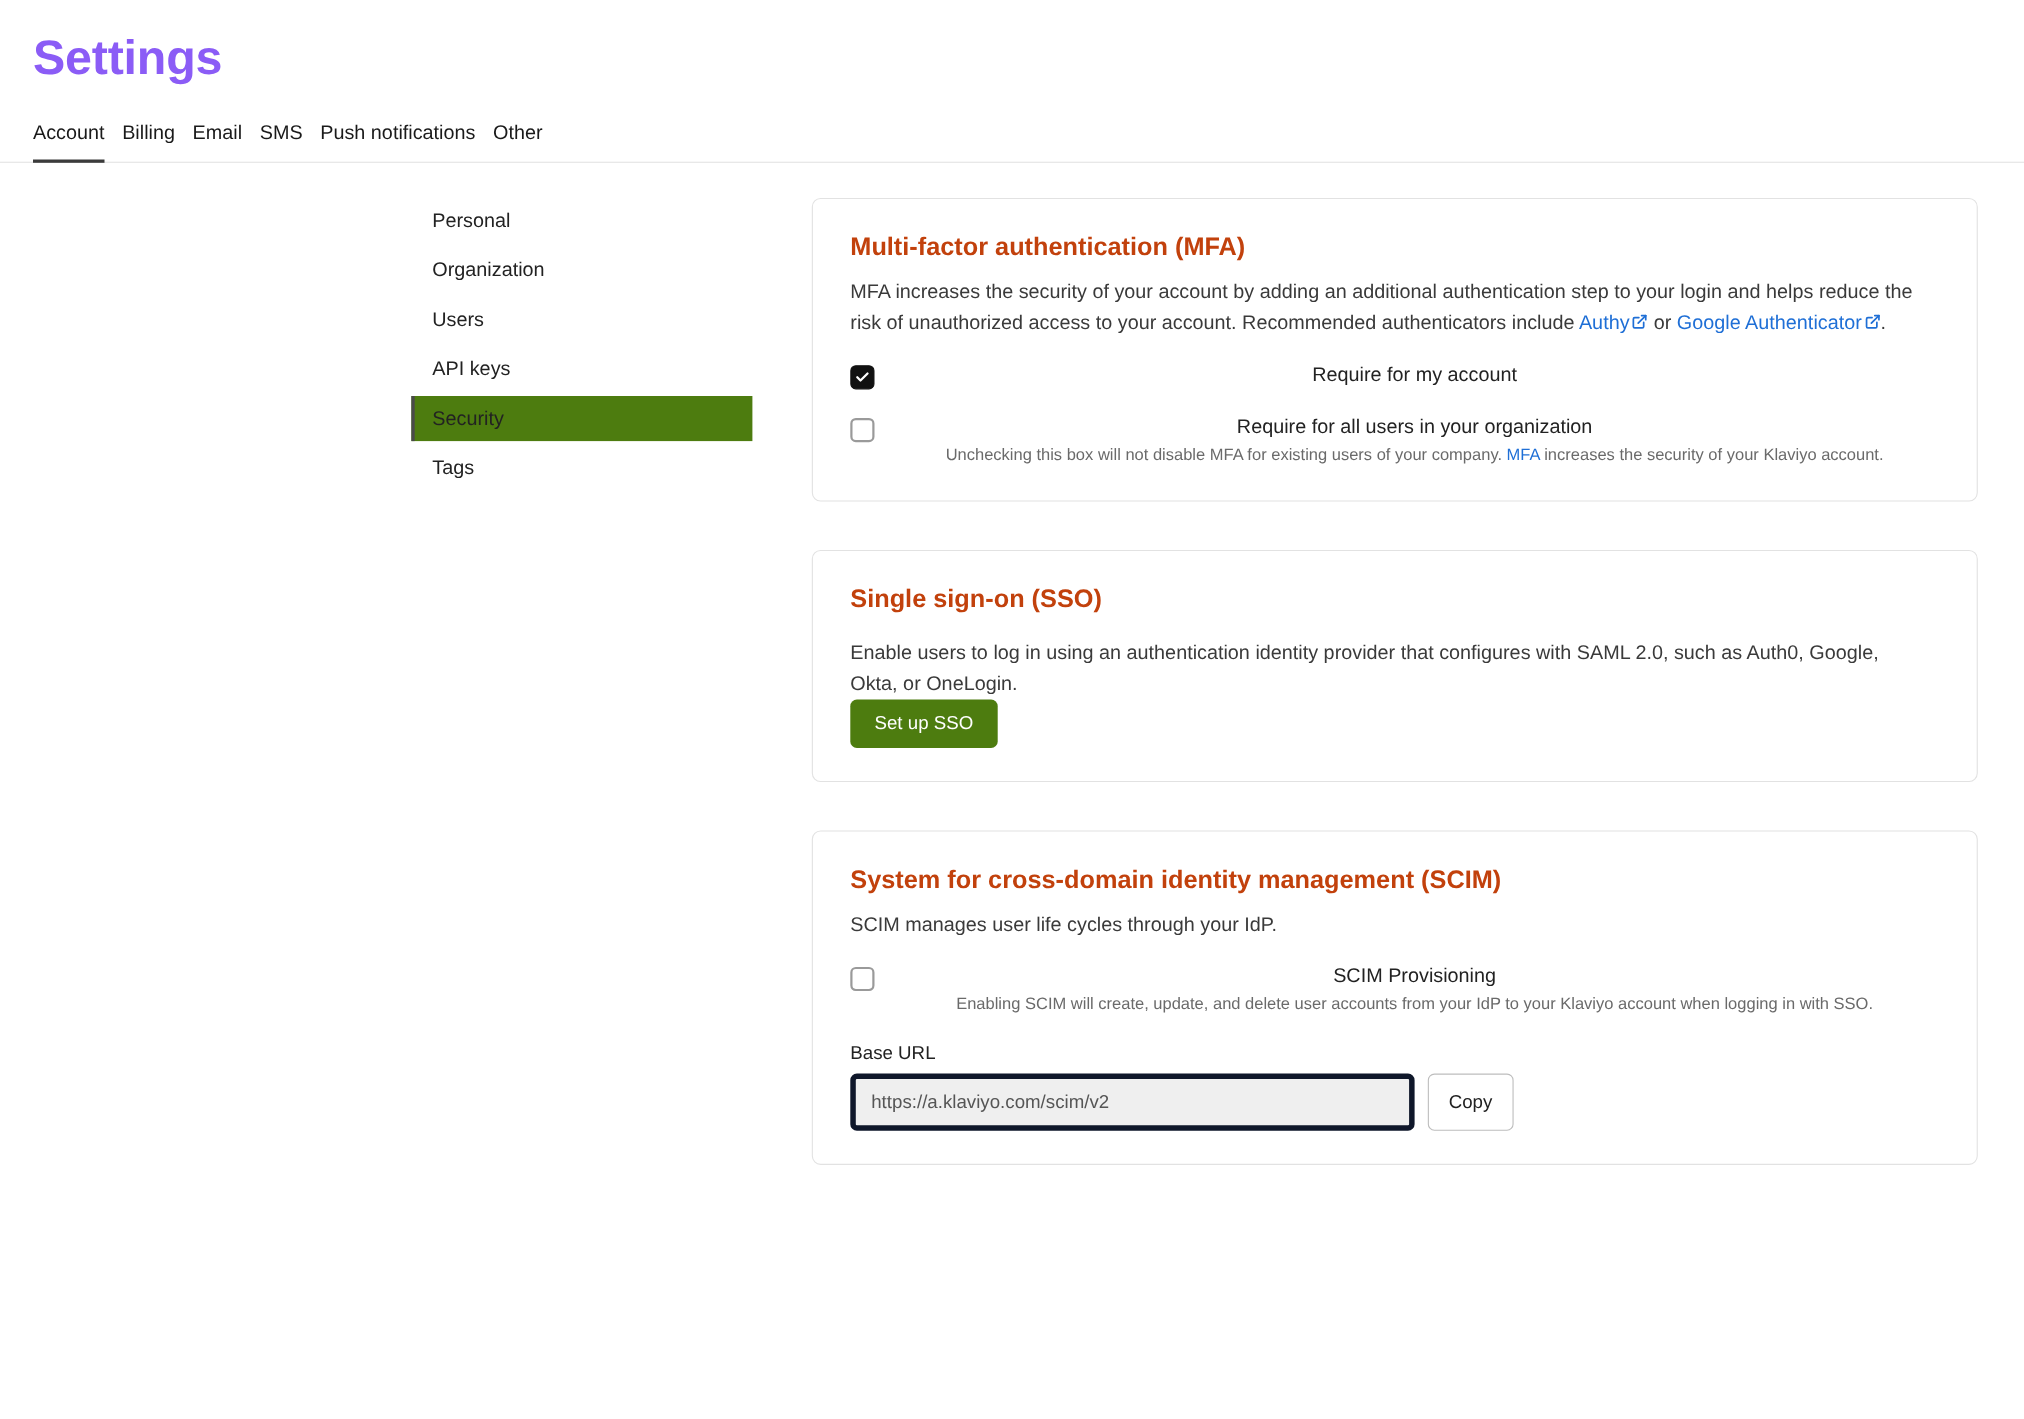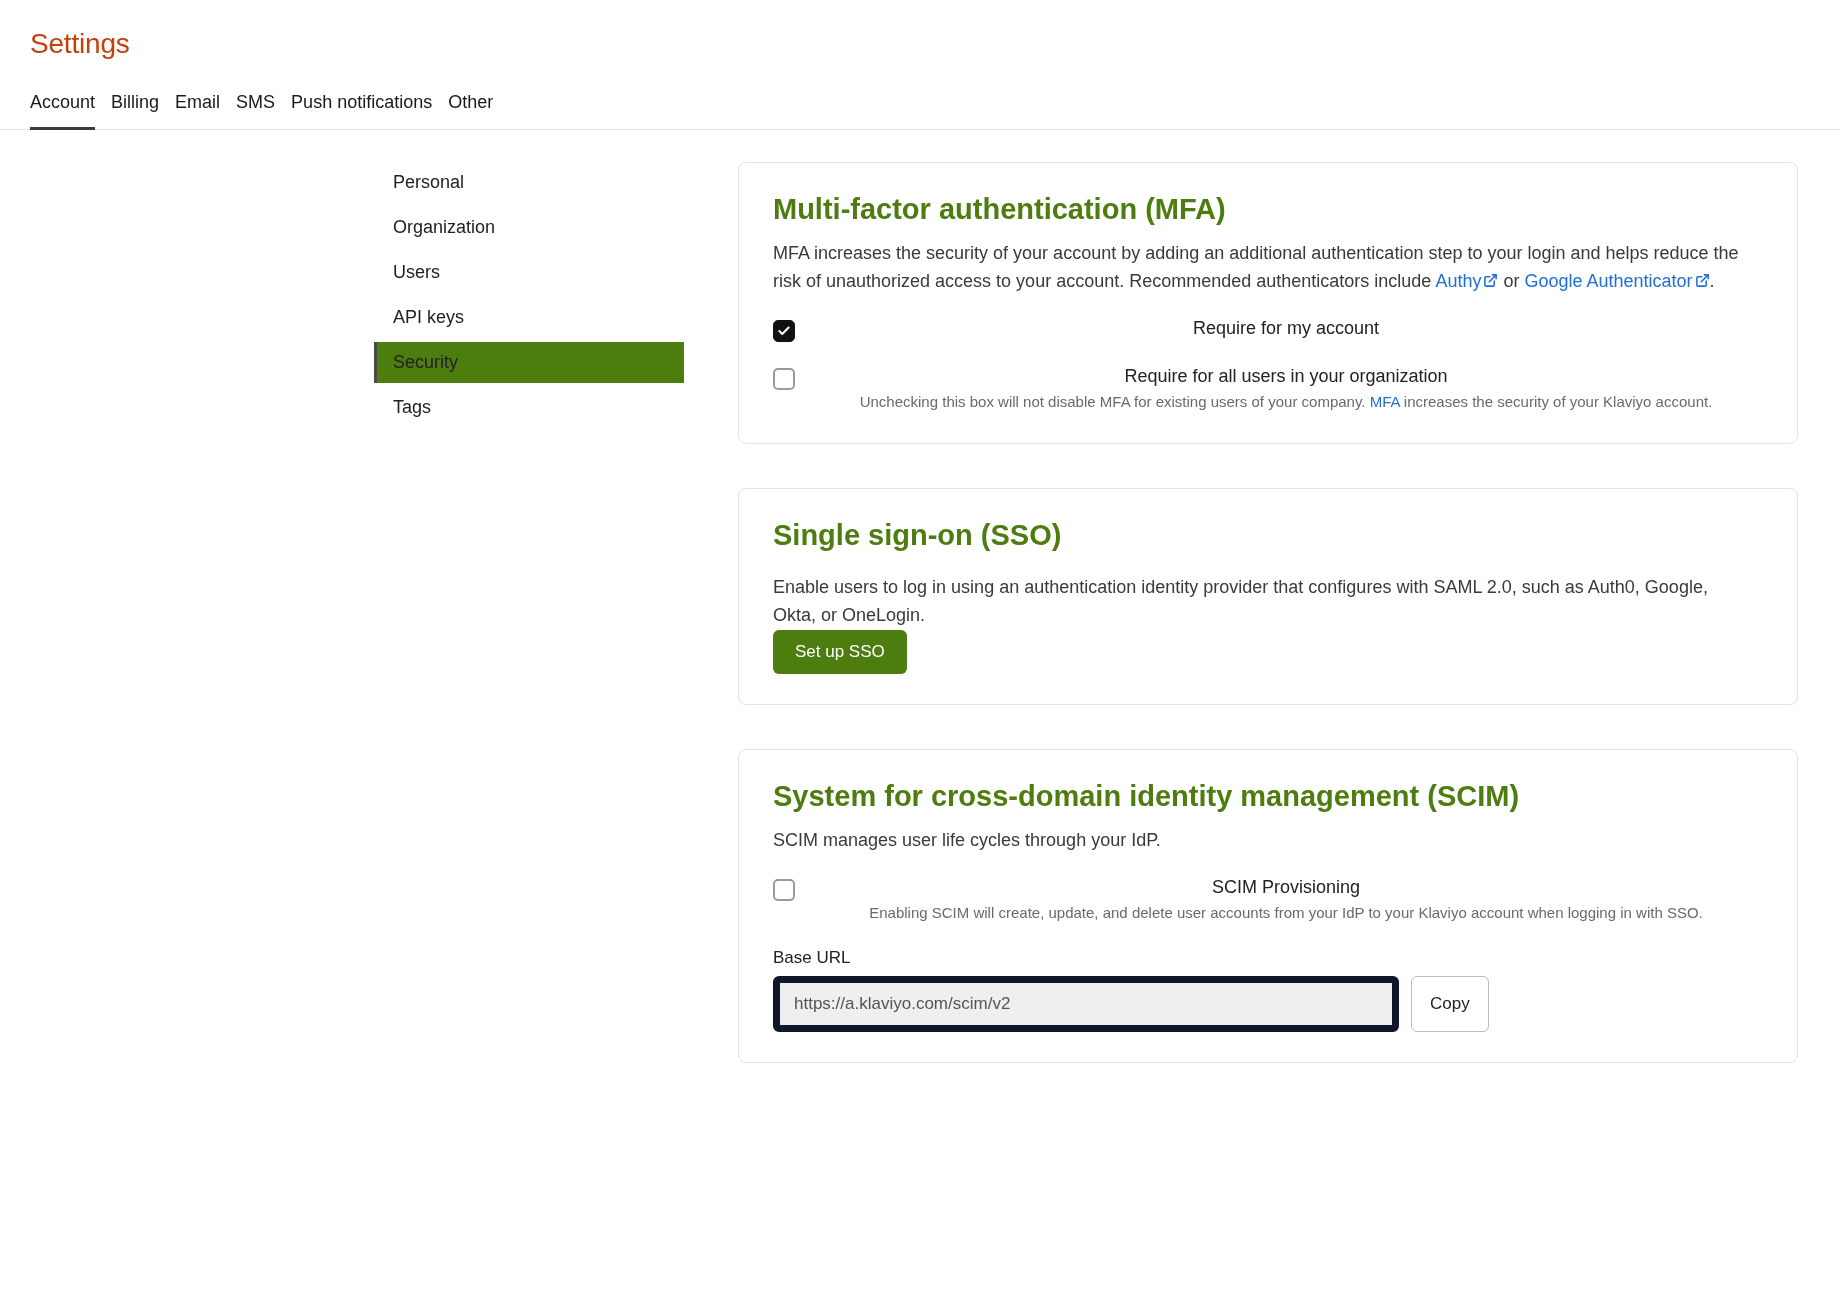--- a/index.html
+++ b/index.html
@@ -6,23 +6,23 @@
   body {
     font-family: -apple-system, BlinkMacSystemFont, "Segoe UI", Helvetica, Arial, sans-serif;
     color: #1a1a1a;
     background: #fff;
     font-size: 16px;
   }
   .page {
     padding: 28px 30px 40px 30px;
   }
   h1.page-title {
-    font-size: 28px;
-    font-weight: 400;
-    color: #c2410c;
+    font-size: 44px;
+    font-weight: 700;
+    color: #8b5cf6;
     margin-bottom: 24px;
     letter-spacing: -0.2px;
   }
   
   .tabs {
     display: flex;
     gap: 16px;
     border-bottom: 1px solid #e3e3e3;
     margin: 0 -30px;
     padding: 0 30px;
@@ -67,23 +67,23 @@
     flex: 1;
     max-width: 1060px;
   }
   .card {
     border: 1px solid #e2e2e2;
     border-radius: 8px;
     padding: 30px 34px 30px 34px;
     margin-bottom: 44px;
   }
   .card h2 {
-    font-size: 29px;
+    font-size: 23px;
     font-weight: 600;
-    color: #4d7c0f;
+    color: #c2410c;
     margin-bottom: 14px;
   }
   .card-header-row {
     display: flex;
     justify-content: space-between;
     align-items: flex-start;
     flex-direction: column;
   }
   .card p.lead {
     font-size: 18px;
@@ -163,23 +163,23 @@
     color: #222;
     margin-bottom: 8px;
     display: block;
   }
   .url-row {
     display: flex;
     gap: 12px;
     align-items: stretch;
   }
   .url-input {
-    width: 626px;
+    width: 513px;
     padding: 11px 14px;
-    border: 7px solid #0f172a;
+    border: 5px solid #0f172a;
     border-radius: 6px;
     background: #efefef;
     font-size: 17px;
     color: #555;
   }
 </style>
 </head>
 <body>
 
 <div class="page">

